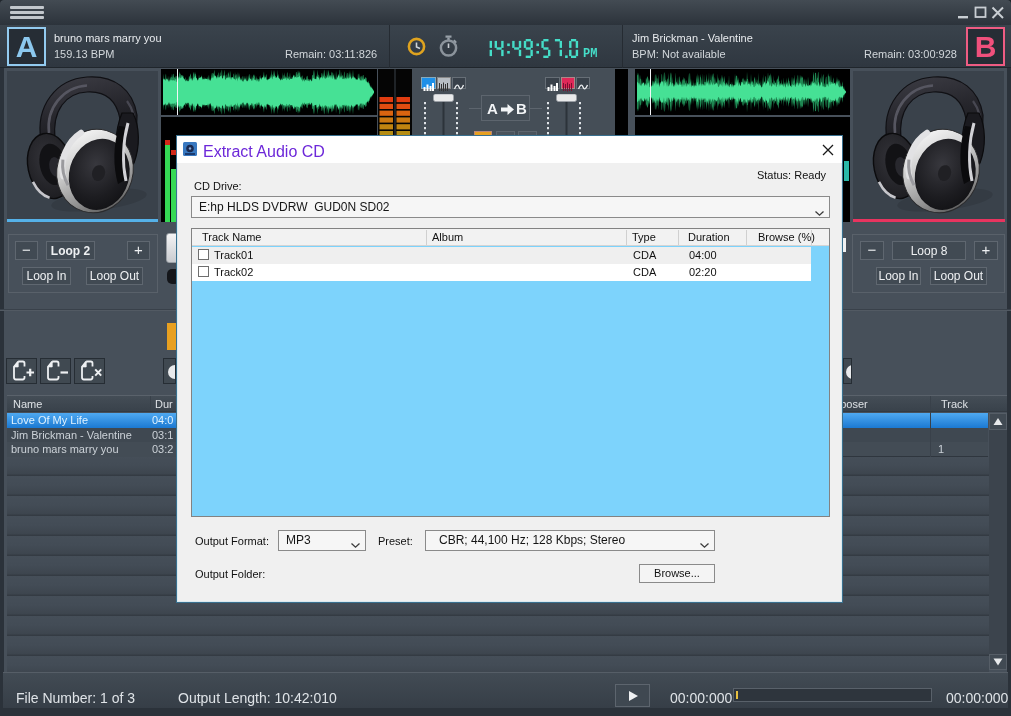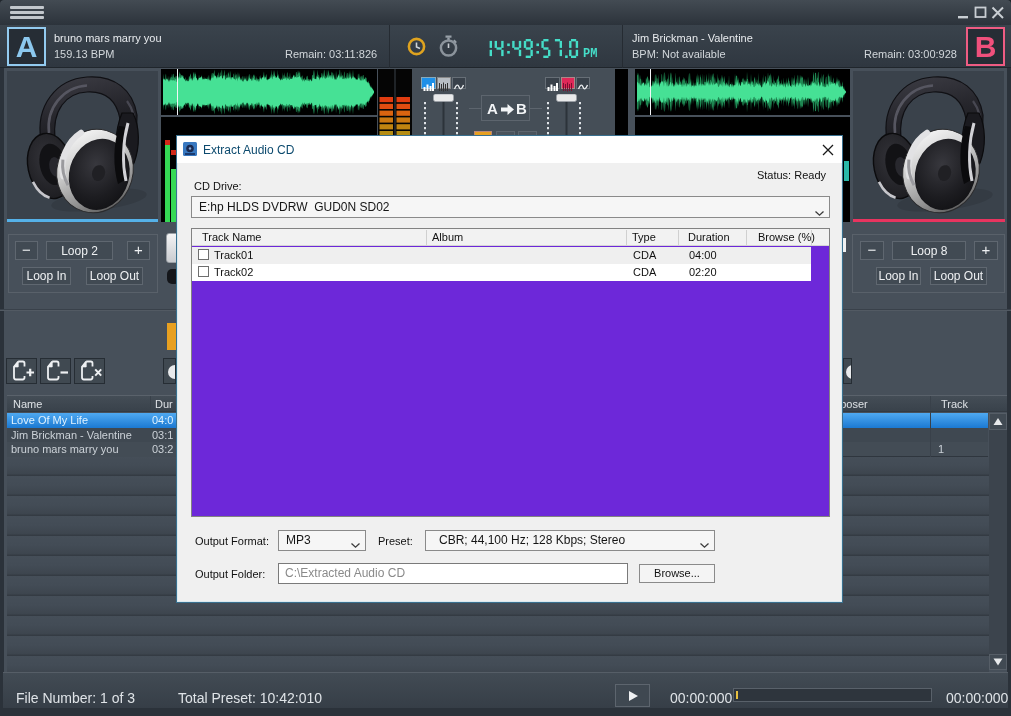--- a/index.html
+++ b/index.html
@@ -36,21 +36,21 @@
 .stripes { position:absolute;
   background:repeating-linear-gradient(to bottom,#454e58 0px,#434c56 9px,#3d454e 18px,#343b43 19px,#343b43 20px); }
 .row { position:absolute; height:14.5px; font-size:11px; color:#ccd2d8; overflow:hidden; }
 .rowsel { background:linear-gradient(#4fa9f1,#1b79d2); color:#dff2ff; }
 #bottombar { position:absolute; left:3px; top:672px; width:1005px; height:36px;
   background:linear-gradient(#424b54,#363e47); border-top:1px solid #565e67; }
 
 #dlg { position:absolute; left:176px; top:135px; width:667px; height:468px;
   background:#f0f0f0; border:1px solid #39708f; box-shadow:0 0 0 1px rgba(180,220,235,0.35) inset; }
 #dlgtitle { position:absolute; left:0; top:0; width:100%; height:27px; background:#ffffff; }
-#dlgtitle .txt { position:absolute; left:26px; top:7px; font-size:12px; color:#0c4a6e; }
+#dlgtitle .txt { position:absolute; left:26px; top:7px; font-size:16px; color:#6d28d9; }
 .dt { position:absolute; font-size:11px; color:#111; white-space:nowrap; }
 .combo { position:absolute; background:#f6f6f6; border:1px solid #8a8a8a; font-size:12px;
   color:#151515; }
 .combo .cv { position:absolute; right:4px; top:50%; margin-top:-4.5px; }
 .chk { position:absolute; width:11px; height:11px; background:#fff; border:1px solid #6e6e6e; }
 </style></head>
 <body>
 <div id="win">
 <div id="content"></div>
 
@@ -325,21 +325,21 @@
       </svg>
   <div class="abs" style="left:15px;top:0;width:1px;height:46px;background:#f2f6f8"></div></div>
 <div class="black" style="left:635px;top:117px;width:215px;height:46px"></div>
 
 <div class="black" style="left:843px;top:120px;width:7px;height:102px">
   <div class="abs" style="left:1px;top:41px;width:5px;height:20px;background:#2ab8a8"></div>
 </div>
 
 <div class="loopbox" style="left:8px;top:234px;width:150px;height:59px"></div>
 <div class="lbtn" style="left:15px;top:241px;width:23px;height:19px;font-size:15px;line-height:16px;">−</div>
-<div class="lbtn" style="left:46px;top:241px;width:67px;height:19px;line-height:18px;">Loop 2</div>
+<div class="lbtn" style="left:46px;top:241px;width:49px;height:19px;line-height:18px;font-weight:bold;">Loop 2</div>
 <div class="lbtn" style="left:127px;top:241px;width:23px;height:19px;font-size:15px;line-height:16px;">+</div>
 <div class="lbtn" style="left:22px;top:267px;width:49px;height:18px;line-height:17px;">Loop In</div>
 <div class="lbtn" style="left:86px;top:267px;width:57px;height:18px;line-height:17px;">Loop Out</div>
 
 <div class="loopbox" style="left:852px;top:234px;width:153px;height:59px"></div>
 <div class="lbtn" style="left:860px;top:241px;width:24px;height:19px;font-size:15px;line-height:16px;">−</div>
 <div class="lbtn" style="left:892px;top:241px;width:74px;height:19px;line-height:18px;">Loop 8</div>
 <div class="lbtn" style="left:974px;top:241px;width:24px;height:19px;font-size:15px;line-height:16px;">+</div>
 <div class="lbtn" style="left:876px;top:267px;width:45px;height:18px;line-height:17px;">Loop In</div>
 <div class="lbtn" style="left:930px;top:267px;width:57px;height:18px;line-height:17px;">Loop Out</div>
@@ -428,21 +428,21 @@
         </svg></div>
   <div class="abs" style="left:0;top:241px;width:18px;height:16px;background:#414a53;border:1px solid #565e67">
     <svg width="16" height="14" viewBox="0 0 16 14">
           <path d="M8 10.5 L12.5 3.5 H3.5 Z" fill="#e8eaec"></path>
         </svg></div>
 </div>
 <div class="abs" style="left:930px;top:412px;width:1px;height:45px;background:#39414a"></div>
 
 <div id="bottombar">
   <div class="at" style="left:13px;top:17px">File Number: 1 of 3</div>
-  <div class="at" style="left:175px;top:17px">Total Preset: 10:42:010</div>
+  <div class="at" style="left:175px;top:17px">Output Length: 10:42:010</div>
   <div class="btn" style="left:612px;top:11px;width:35px;height:23px">
     <svg width="12" height="12" viewBox="0 0 12 12" style="margin-top:5px">
           <path d="M2 1 L11 6 L2 11 Z" fill="#eef0f2"></path>
         </svg></div>
   <div class="at" style="left:667px;top:17px">00:00:000</div>
   <div class="abs" style="left:730px;top:15px;width:199px;height:14px;background:#2e353d;border:1px solid #59616a">
     <div class="abs" style="left:2px;top:2px;width:2px;height:8px;background:#e8c040"></div>
       </div>
   <div class="at" style="left:943px;top:17px">00:00:000</div>
 </div>
@@ -462,21 +462,21 @@
   </div>
   <div class="dt" style="right:16px;top:33px">Status: Ready</div>
   <div class="dt" style="left:17px;top:44px">CD Drive:</div>
   <div class="combo" style="left:14px;top:60px;width:639px;height:22px;line-height:20px">
     <span style="margin-left:7px">E:hp HLDS DVDRW&nbsp; GUD0N SD02</span>
     <span class="cv"><svg width="11" height="7" viewBox="0 0 11 7">
             <path d="M1.5 1.5 L5.5 5.2 L9.5 1.5" fill="none" stroke="#3c3c3c" stroke-width="1.3"></path>
           </svg></span>
   </div>
 
-  <div class="abs" style="left:14px;top:92px;width:639px;height:289px;background:#6d28d9;border:1px solid #828282">
+  <div class="abs" style="left:14px;top:92px;width:639px;height:289px;background:#7dd3fc;border:1px solid #828282">
     <div class="abs" style="left:0;top:0;width:637px;height:17px;background:#f2f2f2;border-bottom:1px solid #d5d5d5">
       <span class="dt" style="left:10px;top:2px">Track Name</span>
       <span class="dt" style="left:240px;top:2px">Album</span>
       <span class="dt" style="left:440px;top:2px">Type</span>
       <span class="dt" style="left:496px;top:2px">Duration</span>
       <span class="dt" style="left:566px;top:2px">Browse (%)</span>
       <div class="abs" style="left:234px;top:1px;width:1px;height:15px;background:#d0d0d0"></div>
       <div class="abs" style="left:434px;top:1px;width:1px;height:15px;background:#d0d0d0"></div>
       <div class="abs" style="left:486px;top:1px;width:1px;height:15px;background:#d0d0d0"></div>
       <div class="abs" style="left:554px;top:1px;width:1px;height:15px;background:#d0d0d0"></div>
@@ -500,18 +500,16 @@
   <div class="combo" style="left:101px;top:394px;width:88px;height:21px;line-height:19px">
     <span style="margin-left:7px">MP3</span><span class="cv"><svg width="11" height="7" viewBox="0 0 11 7">
             <path d="M1.5 1.5 L5.5 5.2 L9.5 1.5" fill="none" stroke="#3c3c3c" stroke-width="1.3"></path>
           </svg></span></div>
   <div class="dt" style="left:201px;top:399px">Preset:</div>
   <div class="combo" style="left:248px;top:394px;width:290px;height:21px;line-height:19px">
     <span style="margin-left:13px">CBR; 44,100 Hz; 128 Kbps; Stereo</span><span class="cv"><svg width="11" height="7" viewBox="0 0 11 7">
             <path d="M1.5 1.5 L5.5 5.2 L9.5 1.5" fill="none" stroke="#3c3c3c" stroke-width="1.3"></path>
           </svg></span></div>
   <div class="dt" style="left:18px;top:432px">Output Folder:</div>
-  <div class="abs" style="left:101px;top:427px;width:350px;height:21px;background:#fff;border:1px solid #7a7a7a;font-size:12px;color:#8a8a8a;line-height:19px">
-    <span style="margin-left:6px">C:\Extracted Audio CD</span></div>
   <div class="abs" style="left:462px;top:428px;width:76px;height:19px;background:#f4f4f4;border:1px solid #8a8a8a;font-size:11px;color:#111;text-align:center;line-height:17px">Browse...</div>
 </div>
 
 </div>
 
 </body></html>

